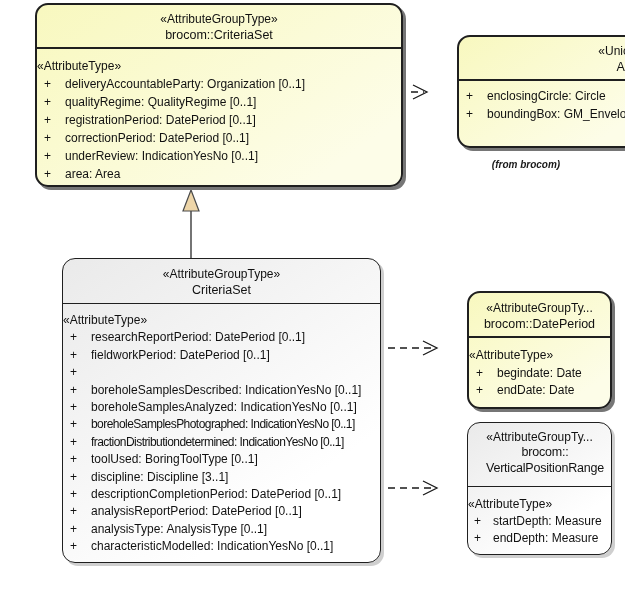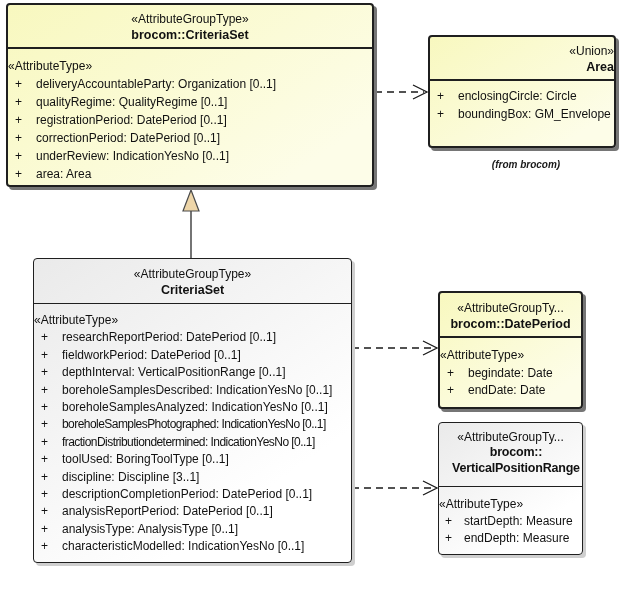--- a/index.html
+++ b/index.html
@@ -7,39 +7,40 @@
     width:625px;height:603px;position:relative;
     background:var(--canvas-bg,#ffffff);
     font-family:"Liberation Sans", sans-serif;
     color:#111;
     overflow:hidden;
   }
   #connectors{position:absolute;left:0;top:0;width:625px;height:603px;}
   .uml-box{
     position:absolute;box-sizing:border-box;
     border:2px solid var(--border-dark,#1f1f1f);
-    border-radius:4px;
+    border-radius:13px;
+    margin-left:29px;
   }
   .fill-yellow{
     background:linear-gradient(145deg, var(--yellow-top,#f8f8bf) 0%, var(--yellow-bottom,#fdfde8) 85%);
     box-shadow:3px 3px 0 var(--shadow-dark,#767676);
   }
   .fill-white{
     background:linear-gradient(145deg, var(--gray-top,#eaeaea) 0%, var(--gray-bottom,#ffffff) 75%);
     border-width:1px;
     box-shadow:3px 3px 0 var(--shadow-light,#cfcfcf);
   }
   .box-header{
     box-sizing:border-box;text-align:center;
     border-bottom:2px solid var(--border-dark,#1f1f1f);
     padding-top:6px;
   }
   .thin-sep .box-header{border-bottom-width:1px;}
   .stereo{font-size:12px;line-height:16px;white-space:nowrap;}
-  .cls-name{font-size:12.5px;line-height:17px;font-weight:bold;white-space:nowrap;}
+  .cls-name{font-size:12.5px;line-height:17px;font-weight:normal;white-space:nowrap;}
   .box-body{box-sizing:border-box;}
   .body-stereo{font-size:12px;white-space:nowrap;}
   .attr-row{display:flex;font-size:12px;white-space:nowrap;}
   .attr-row .vis{flex:none;width:21px;padding-left:7px;}
   .condensed .atext{letter-spacing:-0.55px;}
   
   #boxA .box-header{height:44px;}
   #boxA .box-body{padding-top:8px;}
   #boxA .box-body > div{line-height:18px;}
   #boxArea .box-header{height:44px;text-align:right;}
@@ -152,21 +153,20 @@
     <div class="attr-row">
         <span class="vis">+</span>
         <span class="atext">researchReportPeriod: DatePeriod [0..1]</span>
       </div>
     <div class="attr-row">
         <span class="vis">+</span>
         <span class="atext">fieldworkPeriod: DatePeriod [0..1]</span>
       </div>
     <div class="attr-row">
         <span class="vis">+</span>
-        <span class="atext">depthInterval: VerticalPositionRange [0..1]</span>
       </div>
     <div class="attr-row">
         <span class="vis">+</span>
         <span class="atext">boreholeSamplesDescribed: IndicationYesNo [0..1]</span>
       </div>
     <div class="attr-row">
         <span class="vis">+</span>
         <span class="atext">boreholeSamplesAnalyzed: IndicationYesNo [0..1]</span>
       </div>
     <div class="attr-row condensed">

